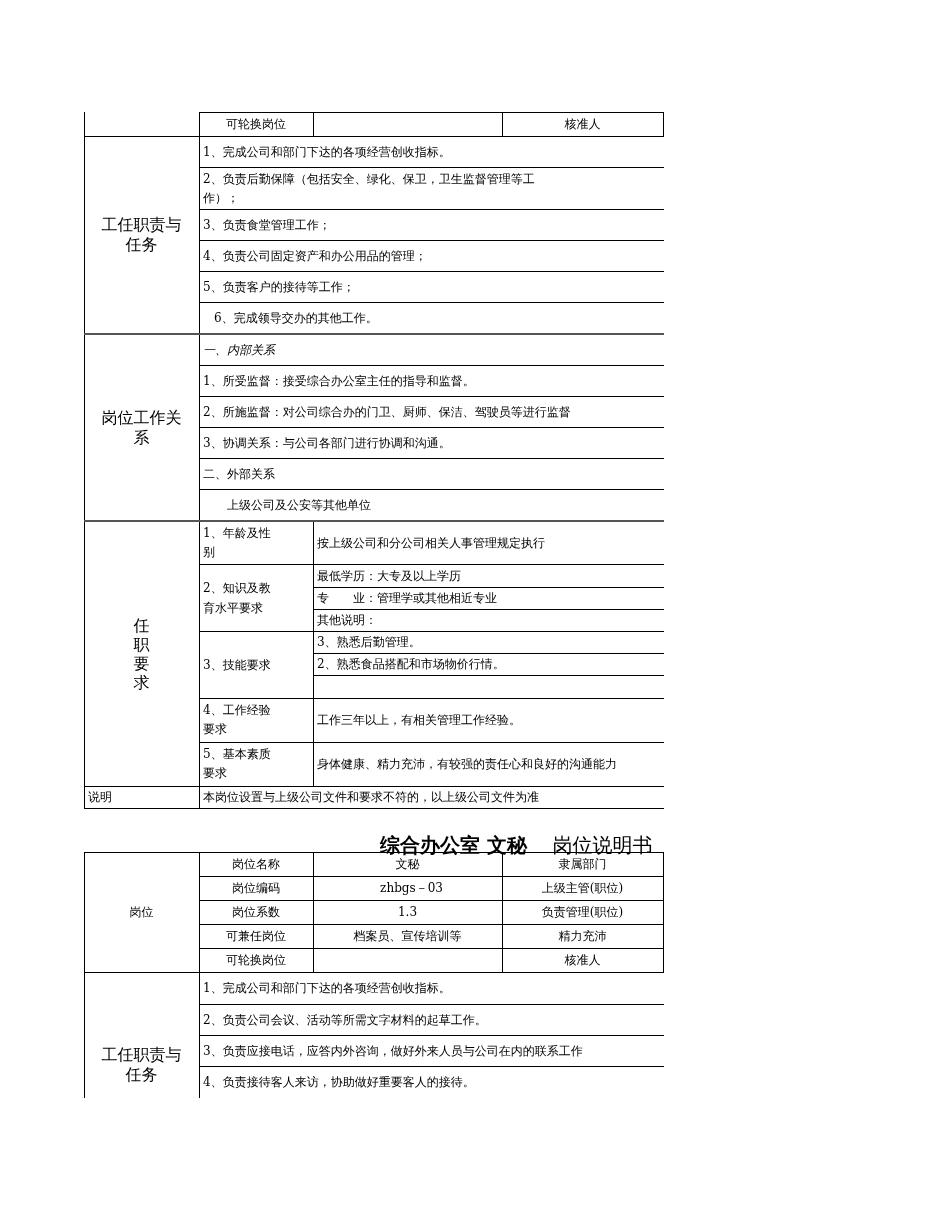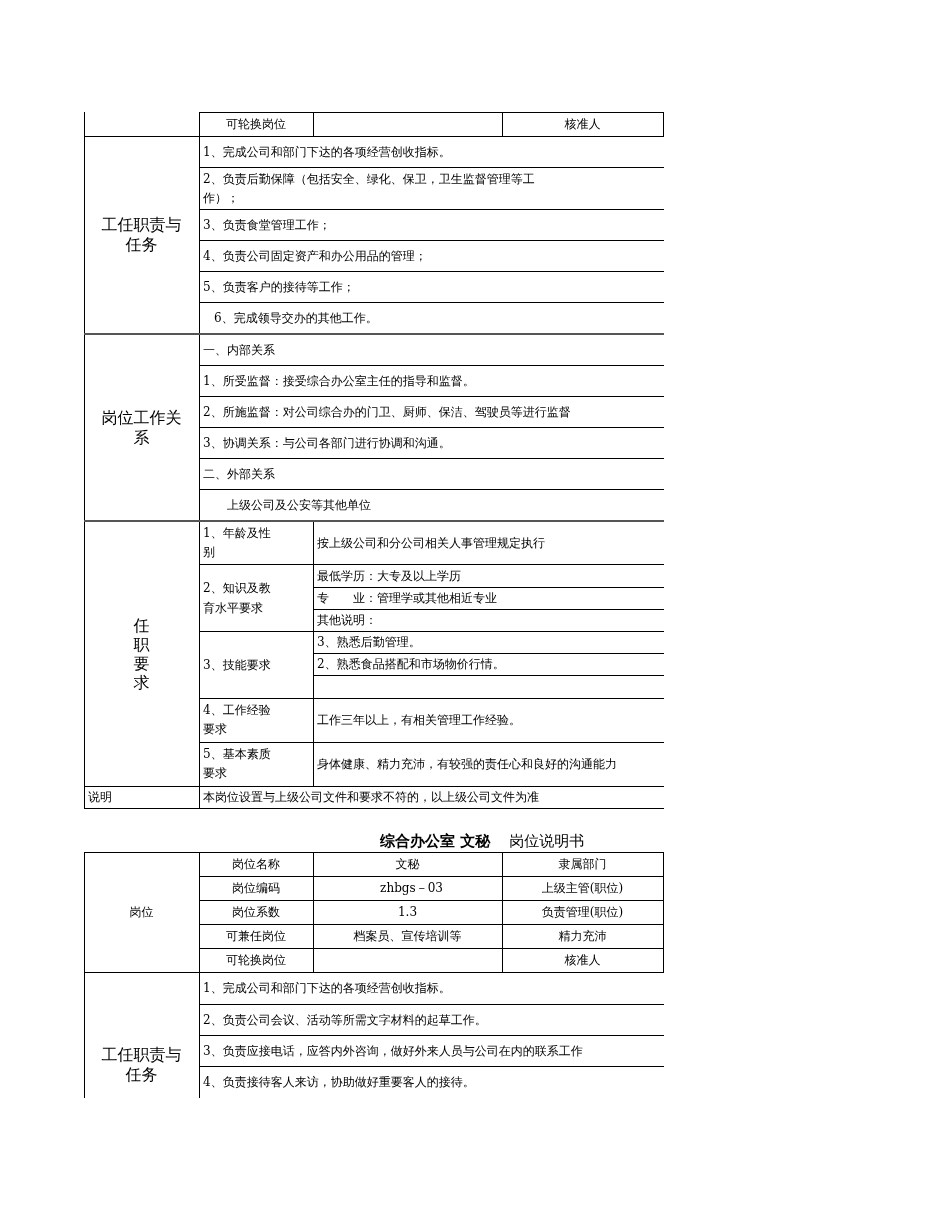--- a/index.html
+++ b/index.html
@@ -8,21 +8,21 @@
   .abs { position: absolute; box-sizing: border-box; }
   .cell { position: absolute; box-sizing: border-box; font-size: 12px; line-height: 18px;
           white-space: nowrap; overflow: hidden; }
   .c { text-align: center; }
   .vmid { display: flex; align-items: center; }
   .vmid.c { justify-content: center; }
   .hl { position: absolute; height: 0; border-top: 1px solid #000; }
   .hl2 { position: absolute; height: 0; border-top: 2px solid #555; }
   .vl { position: absolute; width: 0; border-left: 1px solid #000; }
   .pad { padding-left: 4px; }
-  .title { position: absolute; font-size: 15px; white-space: nowrap; }
+  .title { position: absolute; font-size: 20px; white-space: nowrap; }
   .title b { font-weight: bold; }
 </style>
 </head>
 <body>
 
 <div>
 
   <div class="vl" style="left:84px; top:112px; height:696px;"></div>
   <div class="vl" style="left:199px; top:112px; height:696px;"></div>
   <div class="vl" style="left:313px; top:112px; height:24px;"></div>
@@ -70,21 +70,21 @@
   </div>
   <div class="cell vmid pad" style="left:199px; top:209px; width:464px; height:31px;">3、负责食堂管理工作；</div>
   <div class="cell vmid pad" style="left:199px; top:240px; width:464px; height:31px;">4、负责公司固定资产和办公用品的管理；</div>
   <div class="cell vmid pad" style="left:199px; top:271px; width:464px; height:31px;">5、负责客户的接待等工作；</div>
   <div class="cell vmid pad" style="left:199px; top:302px; width:464px; height:31px;margin-left:11px;">6、完成领导交办的其他工作。</div>
 
   <div class="abs" style="left:84px; top:334px; width:115px; height:187px; display:flex; flex-direction:column; justify-content:center; align-items:center; font-size:16px; line-height:20px;">
     <div>岗位工作关</div>
     <div>系</div>
   </div>
-  <div class="cell vmid pad" style="left:199px; top:334px; width:464px; height:31px;">一、内部关系</div>
+  <div class="cell vmid pad" style="left:199px; top:334px; width:464px; height:31px;font-style:italic;">一、内部关系</div>
   <div class="cell vmid pad" style="left:199px; top:365px; width:464px; height:31px;">1、所受监督：接受综合办公室主任的指导和监督。</div>
   <div class="cell vmid pad" style="left:199px; top:396px; width:464px; height:31px;">2、所施监督：对公司综合办的门卫、厨师、保洁、驾驶员等进行监督</div>
   <div class="cell vmid pad" style="left:199px; top:427px; width:464px; height:31px;">3、协调关系：与公司各部门进行协调和沟通。</div>
   <div class="cell vmid pad" style="left:199px; top:458px; width:464px; height:31px;">二、外部关系</div>
   <div class="cell vmid pad" style="left:199px; top:489px; width:464px; height:31px;padding-left:28px;">上级公司及公安等其他单位</div>
 
   <div class="abs" style="left:84px; top:521px; width:115px; height:265px; display:flex; flex-direction:column; justify-content:center; align-items:center; font-size:16px; line-height:19px;">
     <div>任</div>
     <div>职</div>
     <div>要</div>

